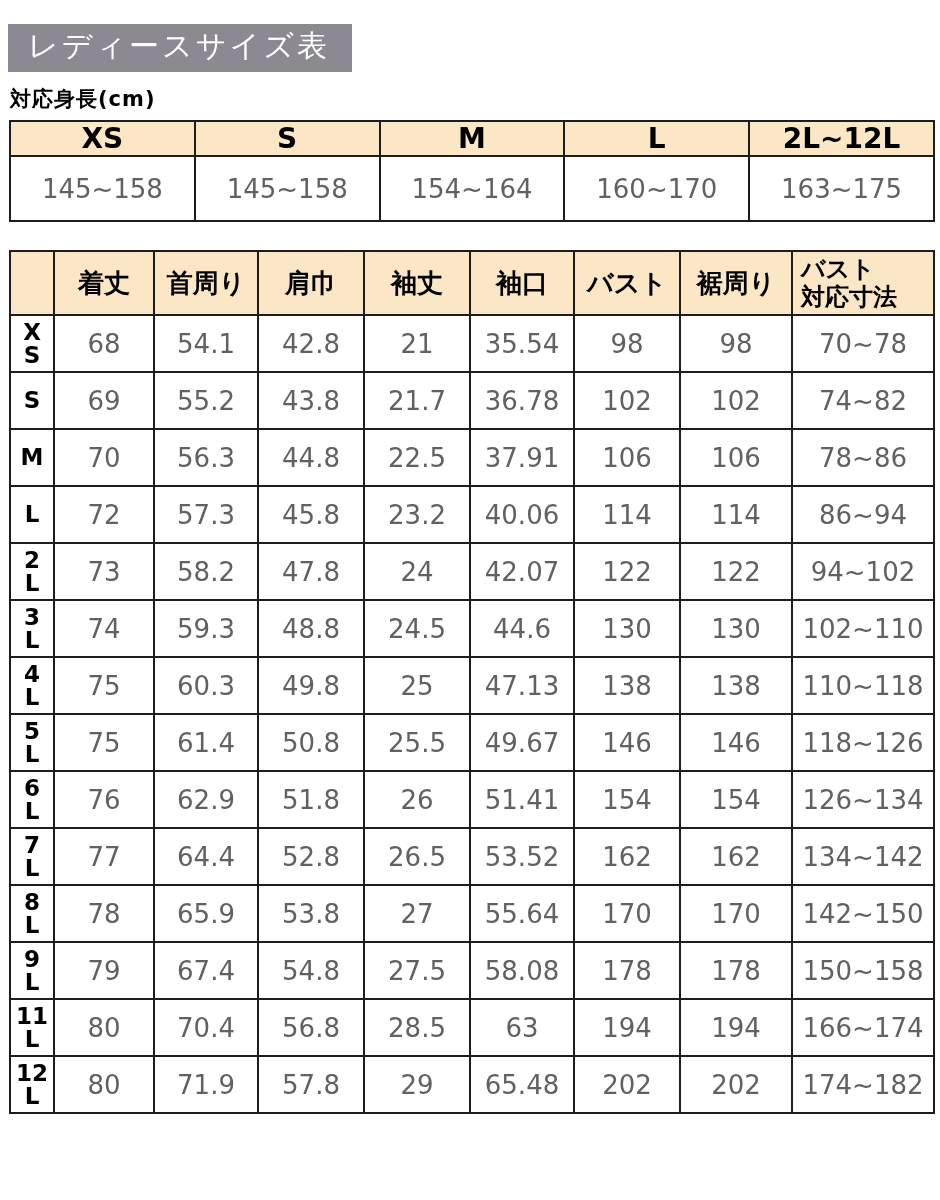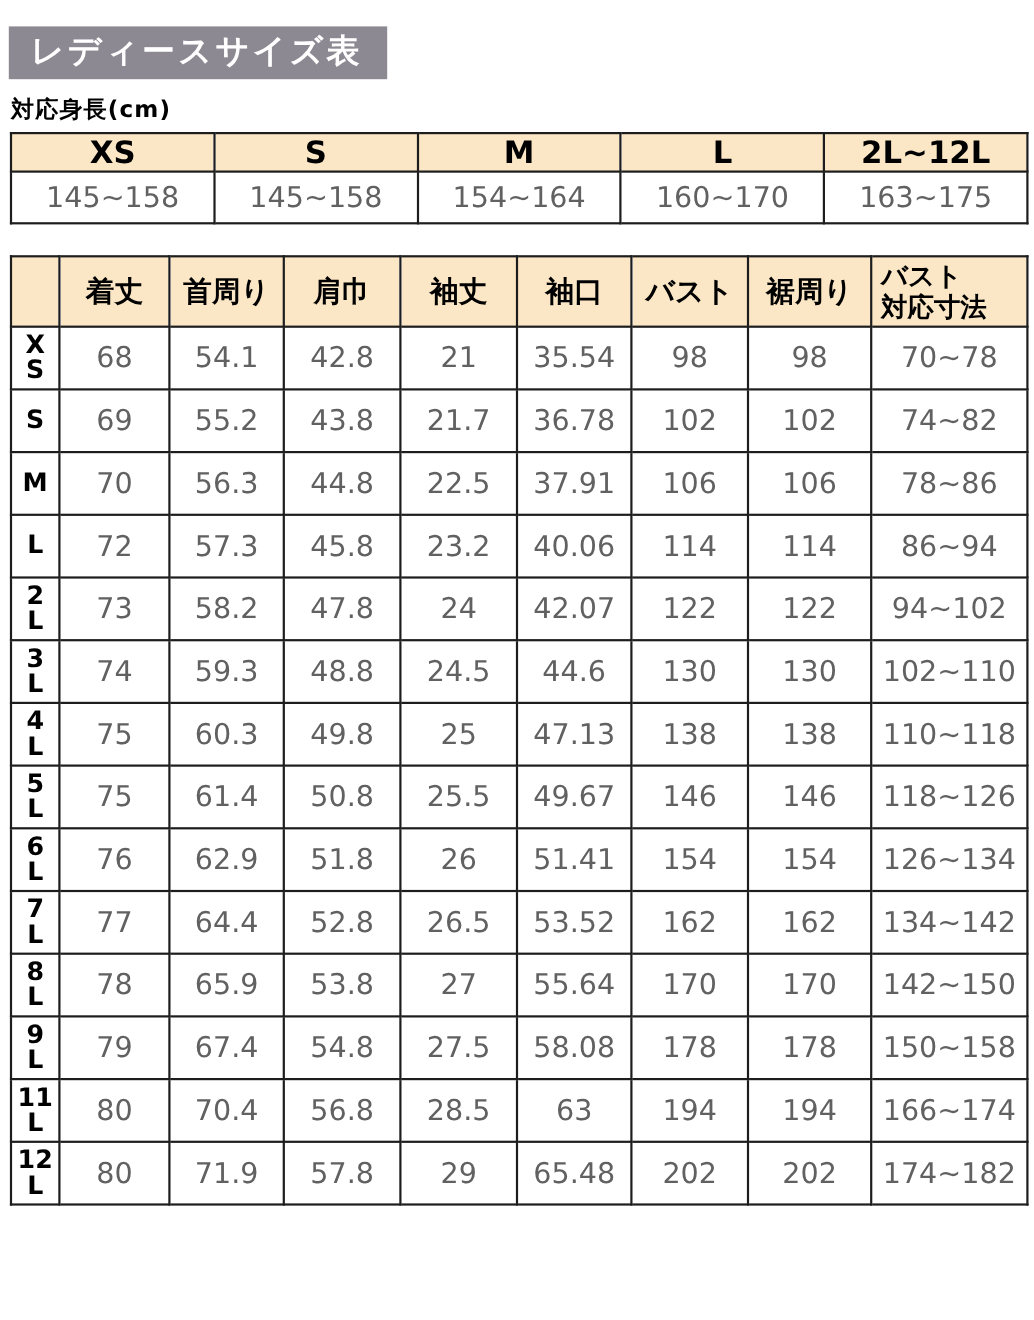--- a/index.html
+++ b/index.html
@@ -15,21 +15,21 @@
   body{
     width:940px;height:1200px;background:#ffffff;
     font-family:"DejaVu Sans","Liberation Sans",sans-serif;
     color:var(--heading-text);
   }
   .title-bar{
     display:inline-block;
     margin:24px 16px 0 8px;
     background:var(--title-bar-bg);
     color:var(--title-text);
-    font-size:30px;font-weight:bold;
+    font-size:30px;font-weight:normal;
     letter-spacing:3px;
     padding:2px 22px 5px 20px;
   }
   .subtitle{
     margin:13px 0 7px 10px;
     font-size:21px;font-weight:bold;
     letter-spacing:1px;
     color:var(--heading-text);
   }
   table{
@@ -43,21 +43,21 @@
     padding:0;
     overflow:hidden;
   }
   
   .height-table{width:924px;margin-bottom:28px;}
   .height-table th{
     background:var(--table-header-bg);
     height:31px;font-size:28px;font-weight:bold;color:var(--heading-text);
   }
   .height-table td{
-    height:47px;font-size:26px;font-weight:normal;color:var(--value-text);
+    height:65px;font-size:26px;font-weight:normal;color:var(--value-text);
     background:#ffffff;
   }
   
   .size-table{width:924px;}
   .size-table thead th{
     background:var(--table-header-bg);
     height:64px;font-size:26px;font-weight:bold;color:var(--heading-text);
   }
   .size-table thead th.bust-range-header{
     text-align:left;

